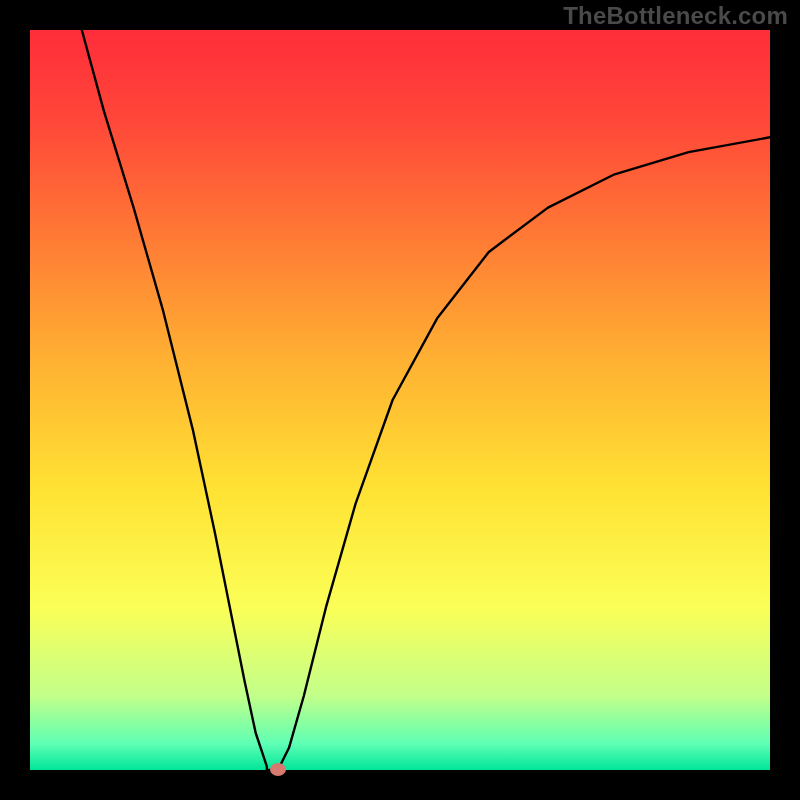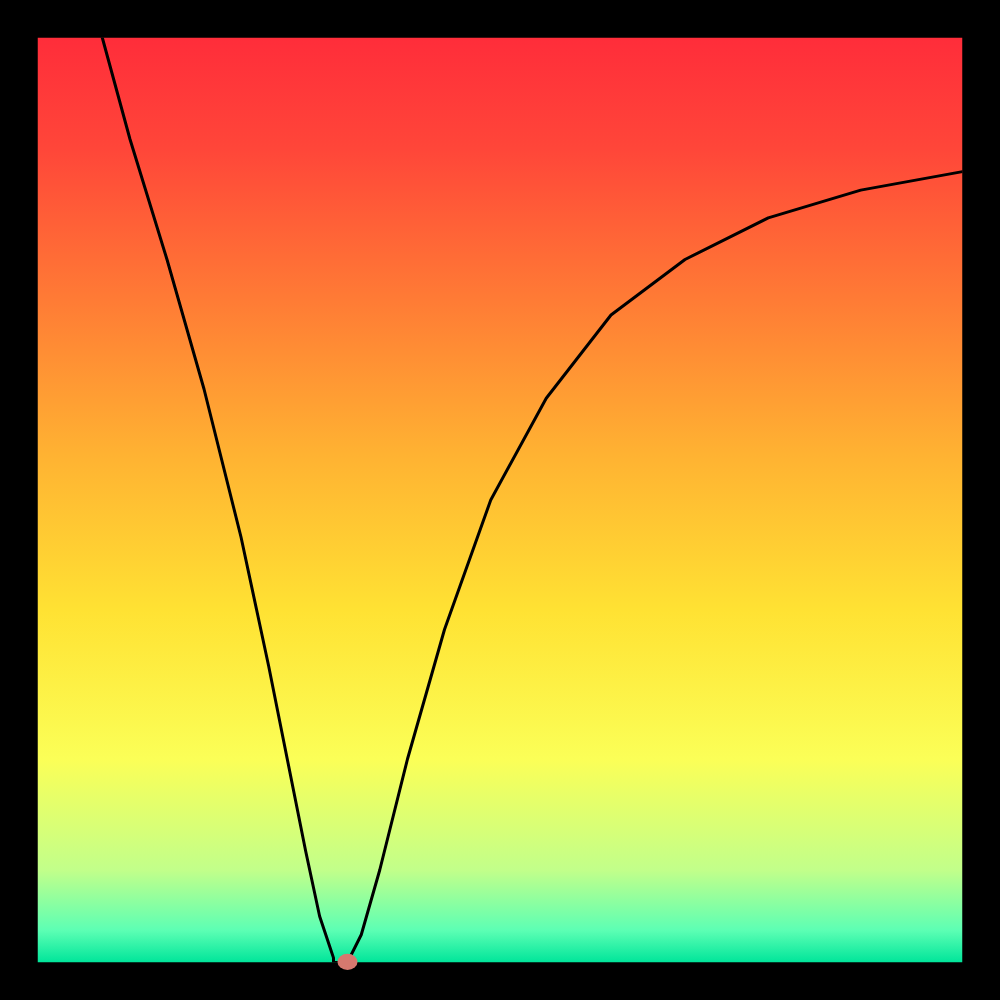--- a/index.html
+++ b/index.html
@@ -39,20 +39,21 @@
     height: 13px;
     background: #d6796f;
     border-radius: 50%;
   }
 </style>
 </head>
 <body>
 
 <div class="frame">
 
+  <div class="watermark">TheBottleneck.com</div>
 
   <svg class="plot" viewBox="0 0 740 740" preserveAspectRatio="none">
     <defs>
       <linearGradient id="bg-grad" x1="0" y1="0" x2="0" y2="1">
           <stop offset="0%" stop-color="#ff2d3a"></stop>
           <stop offset="12%" stop-color="#ff4639"></stop>
           <stop offset="28.000000000000004%" stop-color="#ff7a35"></stop>
           <stop offset="45%" stop-color="#ffb232"></stop>
           <stop offset="62%" stop-color="#ffe233"></stop>
           <stop offset="78%" stop-color="#fbff57"></stop>

